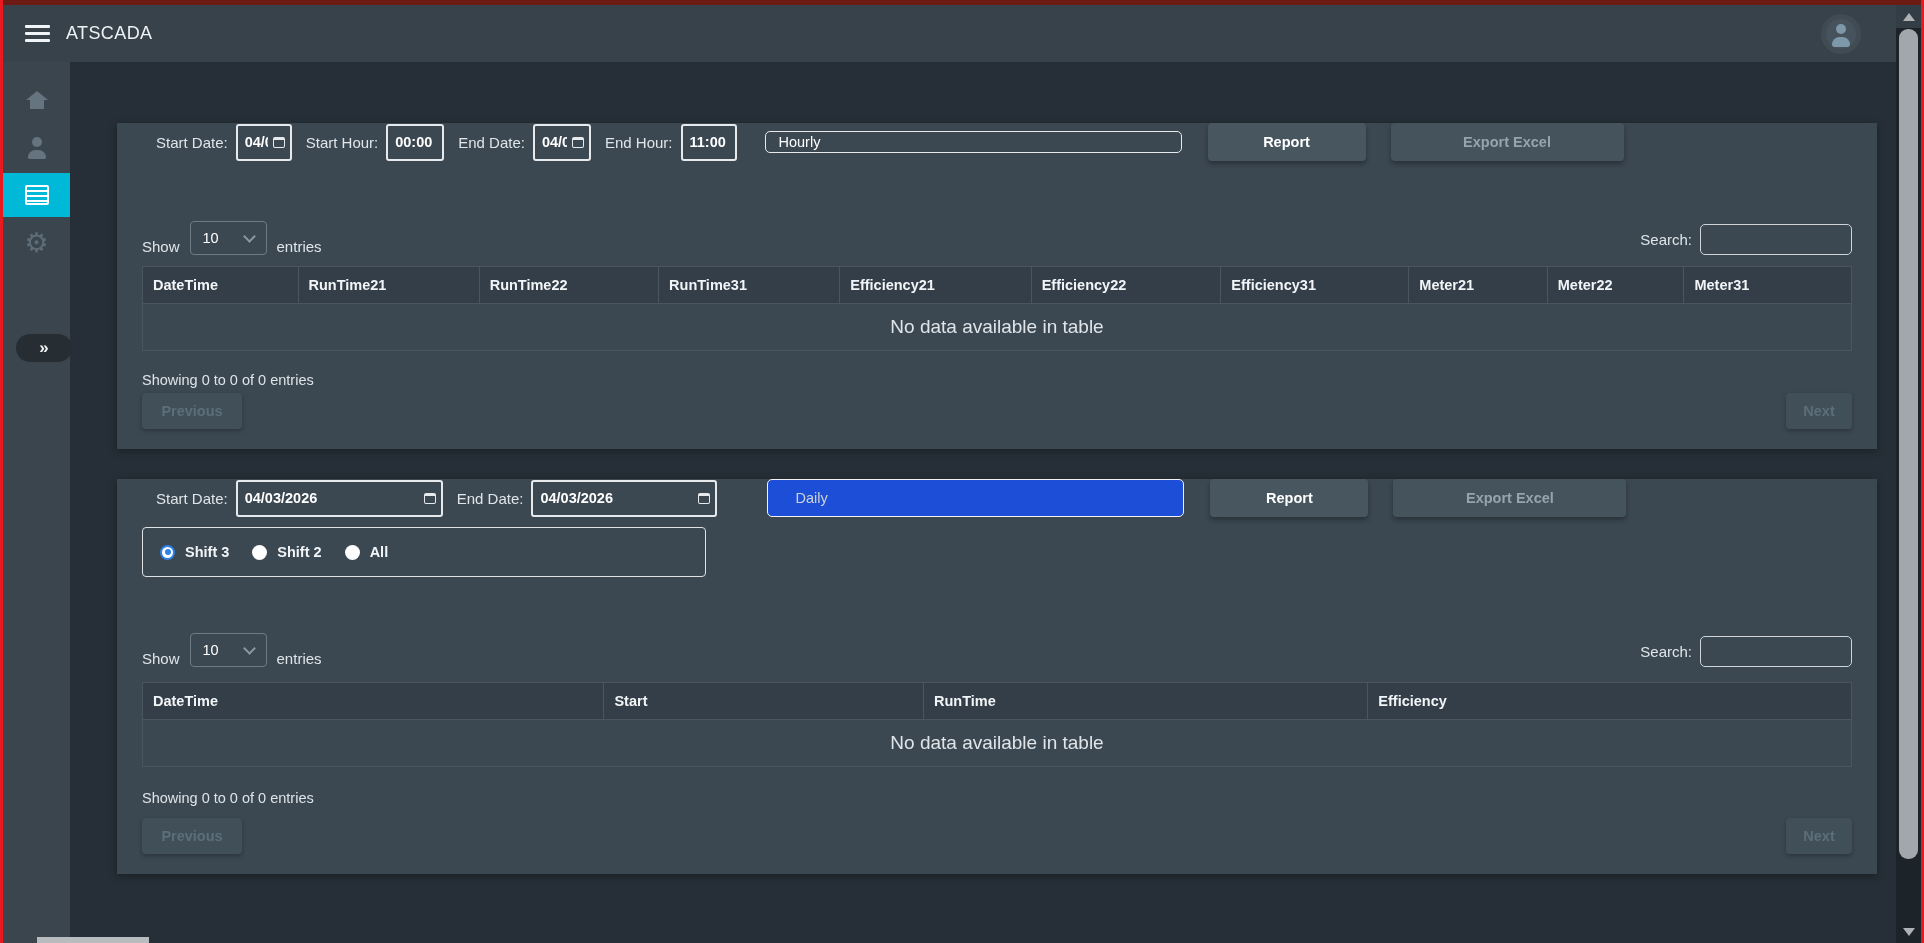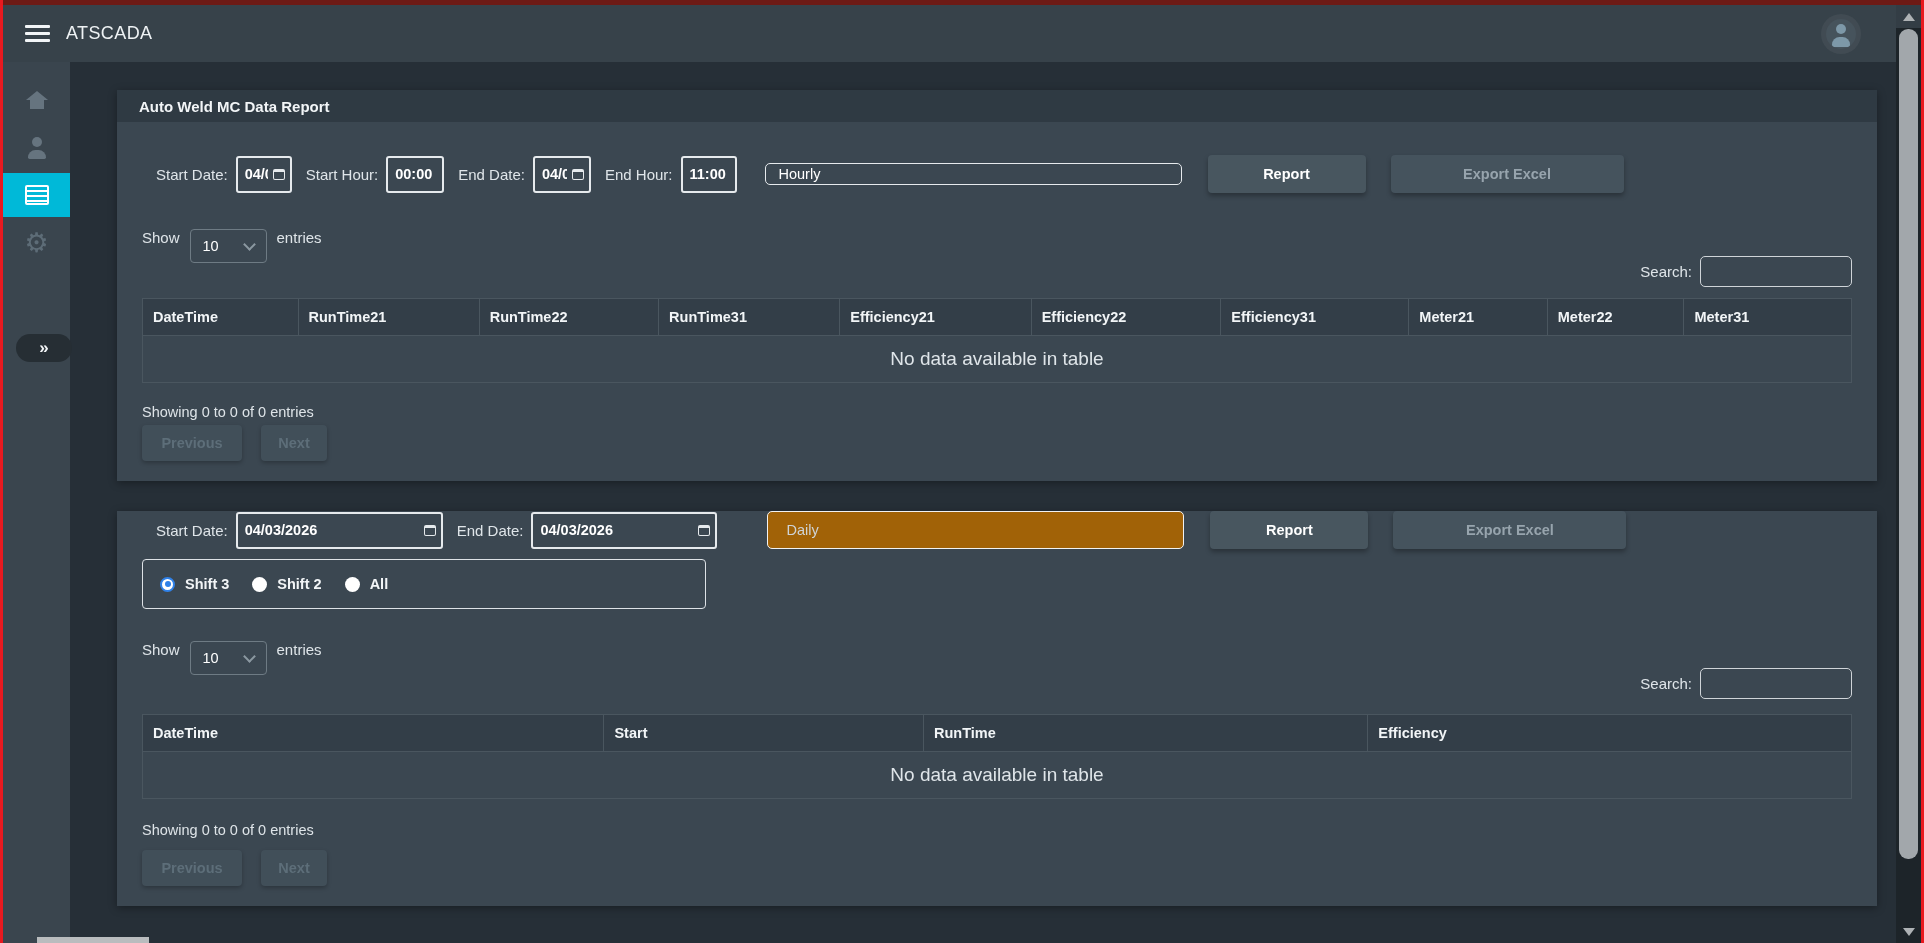--- a/index.html
+++ b/index.html
@@ -55,47 +55,47 @@
 
   
   .filter-row { display:flex; align-items:center; margin-top:33px;margin-left:14px; }
   .f-label { color:#dfe5e9; font-size:15px; margin-right:8px; white-space:nowrap; }
   .f-input { background:transparent; border:2px solid #e6eaed; border-radius:3px; color:#ffffff; font-family:"Liberation Sans",sans-serif; font-size:14.5px; font-weight:bold; height:37px; padding:0 7px; outline:none; }
   .f-input.small { margin-right:14px; }
   .date-wrap { position:relative; display:inline-block; margin-right:14px; }
   .date-wrap .f-input { width:100%; padding-right:22px; }
   .cal-icon { position:absolute; right:7px; top:13px; width:12px; height:11px; border:1px solid #e6eaed; border-top:3px solid #e6eaed; border-radius:2px; pointer-events:none; }
   .interval-input { border-width:1px; border-radius:5px; font-weight:normal; font-size:14.5px; width:417px; height:22px; padding:0 13px; }
-  .interval-disabled { background:#a16207; border:1px solid #f2f2f2; border-radius:5px; color:#cfd3d6; font-family:"Liberation Sans",sans-serif; font-size:14.5px; width:417px; height:38px; padding:0 18px; outline:none; }
+  .interval-disabled { background:#1d4ed8; border:1px solid #f2f2f2; border-radius:5px; color:#cfd3d6; font-family:"Liberation Sans",sans-serif; font-size:14.5px; width:417px; height:38px; padding:0 27px; outline:none; }
   .btn { border:none; border-radius:4px; height:38px; font-family:"Liberation Sans",sans-serif; font-size:14.5px; cursor:pointer; box-shadow:0 3px 5px rgba(0,0,0,.3); }
   .btn-report { width:158px; margin-left:26px; background:#48565f; color:#ffffff; font-weight:bold; }
   .btn-export { width:233px; margin-left:25px; background:#45535d; color:#97a4ad; font-weight:bold; }
 
   
   .radio-box { margin-top:10px; width:564px; height:50px; border:1px solid #dde2e6; border-radius:4px; display:flex; align-items:center; padding:0 17px; }
   .radio-opt { display:flex; align-items:center; margin-right:23px; cursor:pointer; }
   .radio { width:15px; height:15px; border-radius:50%; background:#ffffff; margin-right:10px; position:relative; }
   .radio.sel { background:#ffffff; border:2px solid #2f81e8; }
   .radio.sel::after { content:""; position:absolute; top:2.5px; left:2.5px; width:6px; height:6px; border-radius:50%; background:#2f81e8; }
   .radio-label { color:#f2f5f7; font-size:14.5px; font-weight:bold; }
 
   
   .length-search { display:flex; justify-content:space-between; margin-top:36px; }
-  .length-wrap { display:flex; align-items:flex-start; }
+  .length-wrap { display:flex; align-items:flex-end; }
   .select-box { width:77px; height:34px; border:1px solid #6e7b84; border-radius:4px; margin:0 10px; position:relative; display:flex; align-items:center; padding-left:12px; color:#ffffff; font-size:14.5px; cursor:pointer; }
   .select-chevron { position:absolute; right:12px; top:10px; width:9px; height:9px; border-right:2px solid #8b98a1; border-bottom:2px solid #8b98a1; transform:rotate(45deg); }
   .search-wrap { display:flex; align-items:center; margin-top:27px; }
   .search-input { width:152px; height:31px; background:transparent; border:1px solid #cfd4d8; border-radius:5px; margin-left:8px; color:#fff; font-size:14px; padding:0 8px; outline:none; font-family:"Liberation Sans",sans-serif; }
 
   
   table.report { width:100%; border-collapse:collapse; margin-top:11px; table-layout:fixed; }
   table.report th { background:#333e48; border:1px solid #4a565f; color:#f2f5f7; font-size:14.5px; font-weight:bold; text-align:left; padding:10px 10px; }
   table.report td.empty-cell { border:1px solid #4a565f; border-top:none; color:#dfe5e9; font-size:19px; text-align:center; padding:12px 10px; }
   .info-text { margin-top:21px; color:#dee4e8; font-size:14.5px; }
-  .pagination { display:flex; justify-content:flex-start; margin-top:5px; gap:19px; }
+  .pagination { display:flex; justify-content:space-between; margin-top:5px; gap:19px; }
   .btn-page { height:36px; background:#414f59; color:#5d6e79; font-weight:bold; box-shadow:0 2px 4px rgba(0,0,0,.25); }
   .btn-prev { width:100px; }
   .btn-next { width:66px; }
 </style>
 </head>
 <body>
 
 <div id="screen">
 
   <div class="border-top"></div>
@@ -137,21 +137,20 @@
       <div class="icon-gear">⚙</div>
     </div>
     <div class="expand-pill">
       <span>»</span>
     </div>
   </div>
 
   <div class="main">
 
     <div class="panel">
-      <div class="panel-header">Auto Weld MC Data Report</div>
       <div class="panel-body">
 
         <div class="filter-row">
           <span class="f-label">Start Date:</span>
           <span class="date-wrap" style="width:56px;">
             <input class="f-input" type="text" value="04/0" style="">
             <span class="cal-icon"></span>
           </span>
           <span class="f-label">Start Hour:</span>
           <input class="f-input small" style="width: 58px;" type="text" value="00:00">

